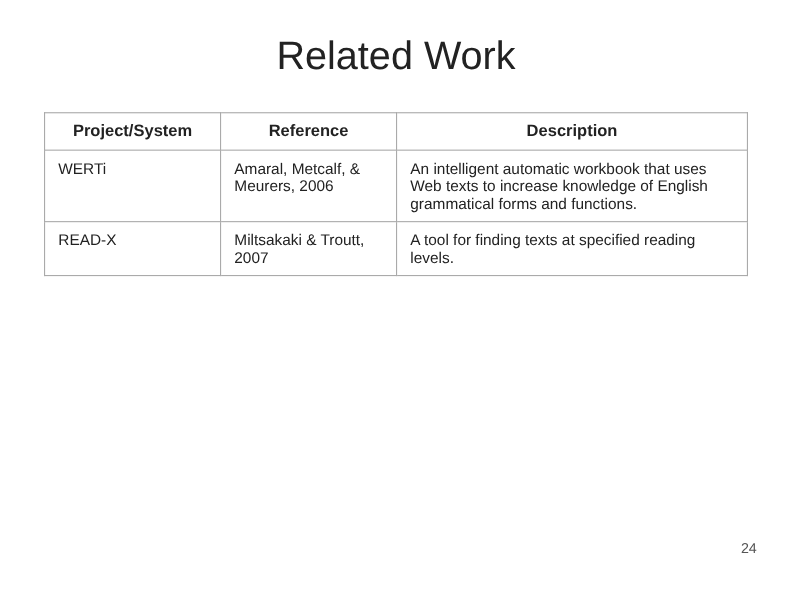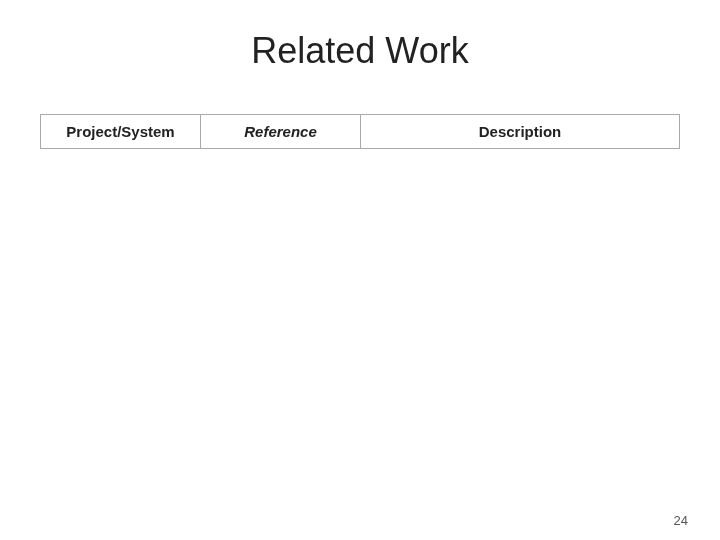--- a/index.html
+++ b/index.html
@@ -11,21 +11,21 @@
       display: flex;
       flex-direction: column;
       align-items: center;
       padding: 30px 40px 20px 40px;
     }
 
     .page-title {
       font-size: 36px;
       font-weight: normal;
       color: #222;
-      margin-bottom: 42px;
+      margin-bottom: 30px;
       align-self: center;
     }
 
     .content-table {
       width: 100%;
       border-collapse: collapse;
       font-size: 14px;
       color: #222;
     }
 
@@ -38,41 +38,51 @@
     .content-table thead tr {
       background: #fff;
     }
 
     .content-table th {
       font-weight: bold;
       font-size: 15px;
     }
 
     .col-project { width: 160px; text-align: center; }
-    .col-reference { width: 160px; font-style: italic; }
+    .col-reference { width: 160px; }
     .col-description { width: auto; text-align: center; }
 
     .page-number {
       position: absolute;
-      bottom: 12px;
+      bottom: 34px;
       right: 32px;
       font-size: 13px;
       color: #555;
     }
   </style>
 </head>
 <body>
 
 <h1 class="page-title">Related Work</h1>
 
 <table class="content-table">
   <thead>
     <tr>
       <th class="col-project">Project/System</th>
       <th class="col-reference">Reference</th>
       <th class="col-description">Description</th>
     </tr>
   </thead>
   <tbody id="table-body">
+  <tr>
+        <td>WERTi</td>
+        <td>Amaral, Metcalf, &amp; Meurers, 2006</td>
+        <td>An intelligent automatic workbook that uses Web texts to increase knowledge of English grammatical forms and functions.</td>
+      </tr>
+      <tr>
+        <td>READ-X</td>
+        <td>Miltsakaki &amp; Troutt, 2007</td>
+        <td>A tool for finding texts at specified reading levels.</td>
+      </tr>
     </tbody>
 </table>
 
 <div class="page-number">24</div>
 
 </body></html>

